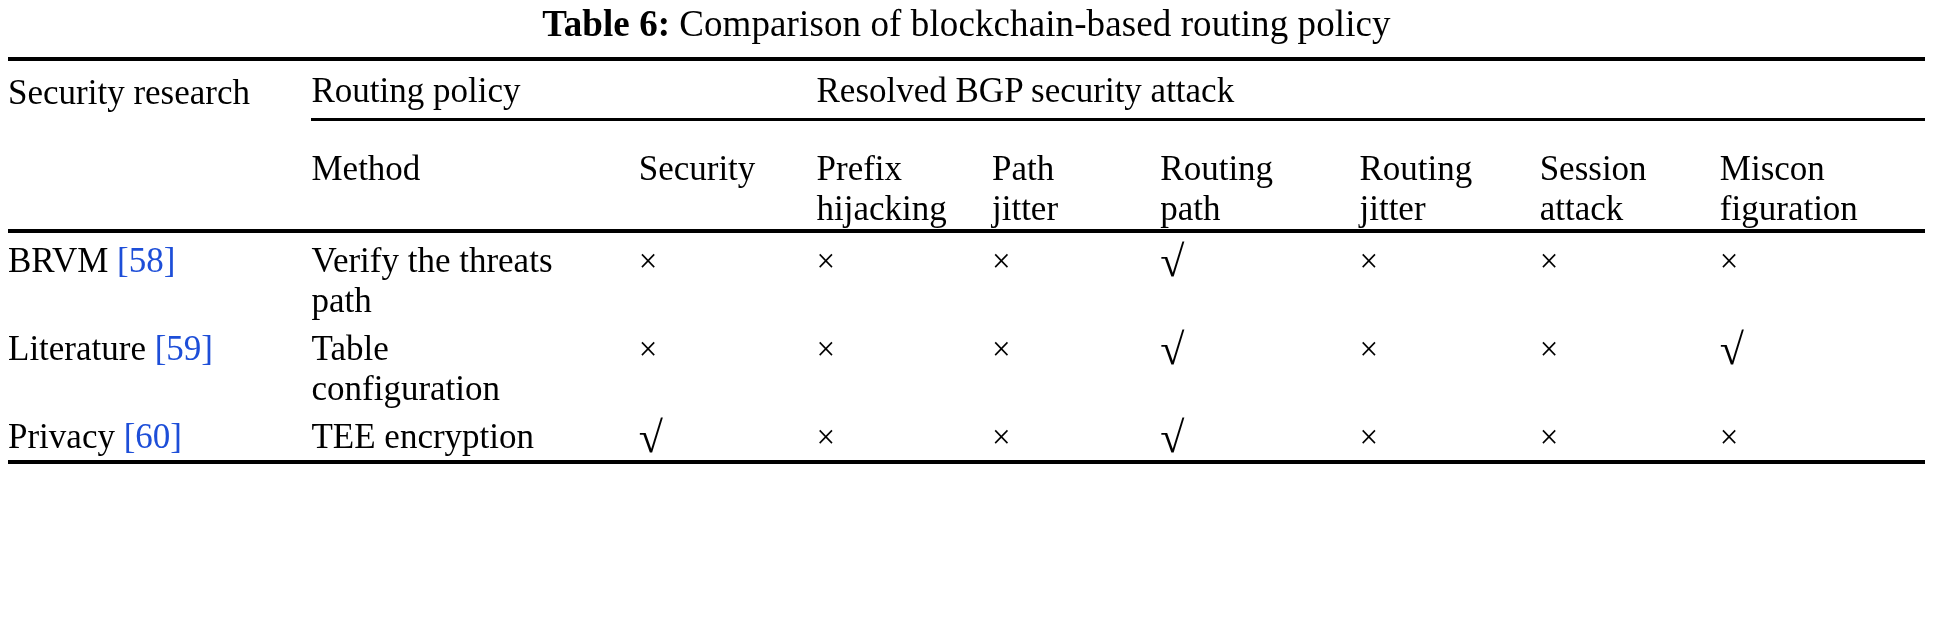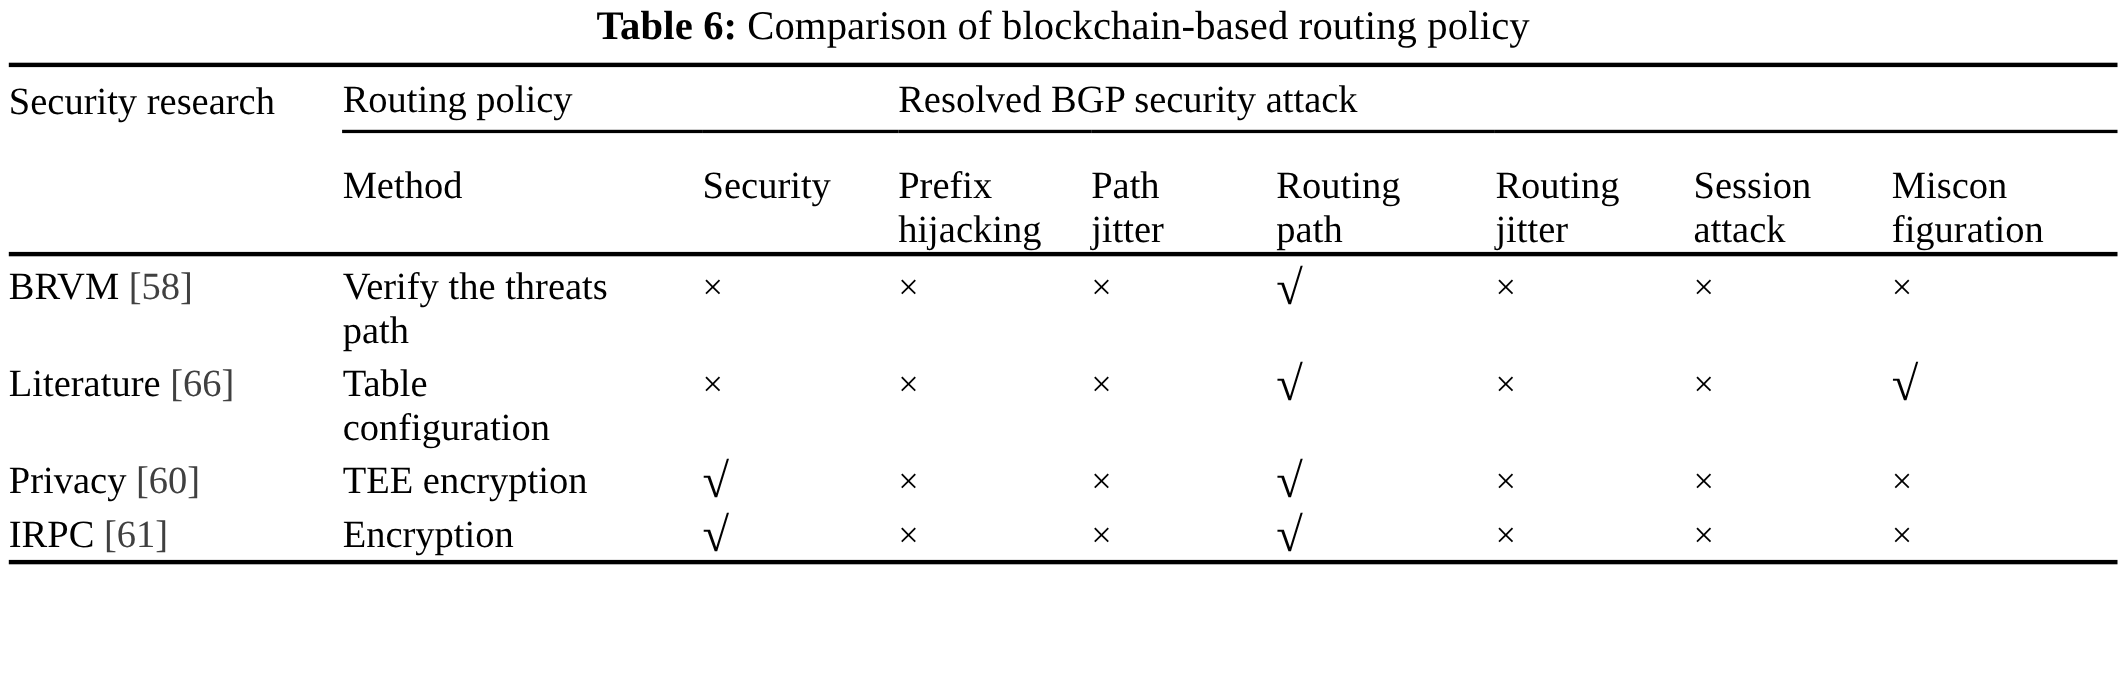--- a/index.html
+++ b/index.html
@@ -97,21 +97,21 @@
     word-break: keep-all;
   }
   .sub-cell .l1, .sub-cell .l2 { display: block; }
 
   
   .brow td {
     padding-top: 8px !important;
     padding-bottom: 0 !important;
   }
   .research-cell { white-space: nowrap; }
-  .cite { color: #404040; }
+  .cite { color: #1d4ed8; }
 
   .method-cell {
     white-space: nowrap;
   }
   .method-cell .m2 {
     display: block;
     white-space: nowrap;
   }
 
   .mark {
@@ -226,21 +226,21 @@
         <td class="cell-mark"><span class="mark mark-x">×</span></td>
         <td class="cell-mark"><span class="mark mark-x">×</span></td>
         <td class="cell-mark"><span class="mark mark-x">×</span></td>
         <td class="cell-mark"><span class="mark mark-check">√</span></td>
         <td class="cell-mark"><span class="mark mark-x">×</span></td>
         <td class="cell-mark"><span class="mark mark-x">×</span></td>
         <td class="cell-mark"><span class="mark mark-x">×</span></td>
       </tr>
 
       <tr class="brow">
-        <td class="research-cell"><span>Literature</span> <span class="cite">[66]</span></td>
+        <td class="research-cell"><span>Literature</span> <span class="cite">[59]</span></td>
         <td class="method-cell"><span>Table</span><span class="m2">configuration</span></td>
         <td class="cell-mark"><span class="mark mark-x">×</span></td>
         <td class="cell-mark"><span class="mark mark-x">×</span></td>
         <td class="cell-mark"><span class="mark mark-x">×</span></td>
         <td class="cell-mark"><span class="mark mark-check">√</span></td>
         <td class="cell-mark"><span class="mark mark-x">×</span></td>
         <td class="cell-mark"><span class="mark mark-x">×</span></td>
         <td class="cell-mark"><span class="mark mark-check">√</span></td>
       </tr>
 
@@ -249,30 +249,19 @@
         <td class="method-cell"><span>TEE encryption</span></td>
         <td class="cell-mark"><span class="mark mark-check">√</span></td>
         <td class="cell-mark"><span class="mark mark-x">×</span></td>
         <td class="cell-mark"><span class="mark mark-x">×</span></td>
         <td class="cell-mark"><span class="mark mark-check">√</span></td>
         <td class="cell-mark"><span class="mark mark-x">×</span></td>
         <td class="cell-mark"><span class="mark mark-x">×</span></td>
         <td class="cell-mark"><span class="mark mark-x">×</span></td>
       </tr>
 
-      <tr class="brow">
-        <td class="research-cell"><span>IRPC</span> <span class="cite">[61]</span></td>
-        <td class="method-cell"><span>Encryption</span></td>
-        <td class="cell-mark"><span class="mark mark-check">√</span></td>
-        <td class="cell-mark"><span class="mark mark-x">×</span></td>
-        <td class="cell-mark"><span class="mark mark-x">×</span></td>
-        <td class="cell-mark"><span class="mark mark-check">√</span></td>
-        <td class="cell-mark"><span class="mark mark-x">×</span></td>
-        <td class="cell-mark"><span class="mark mark-x">×</span></td>
-        <td class="cell-mark"><span class="mark mark-x">×</span></td>
-      </tr>
 
     </tbody>
   </table>
 
   <div class="rule rule-bot"></div>
 
 </div>
 
 </body></html>

